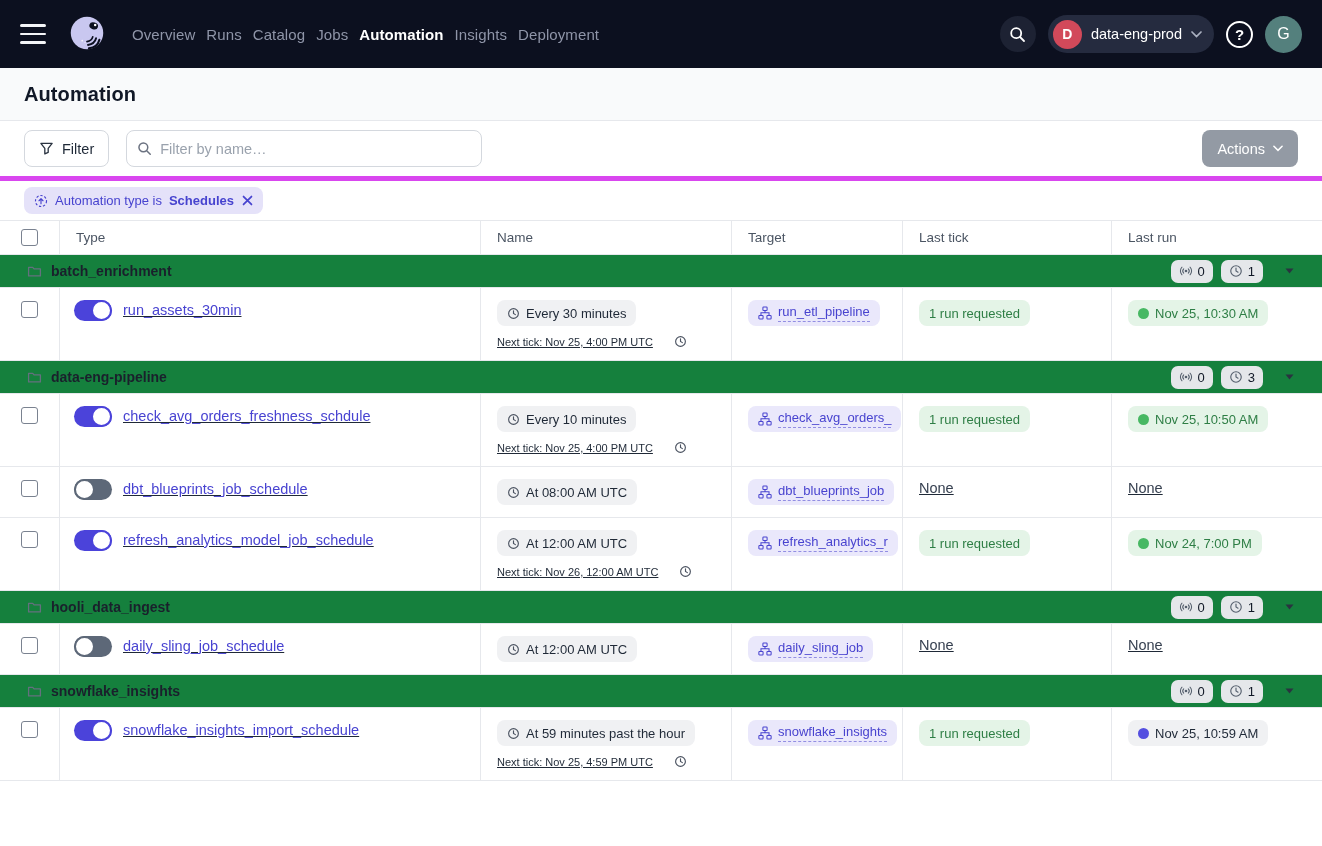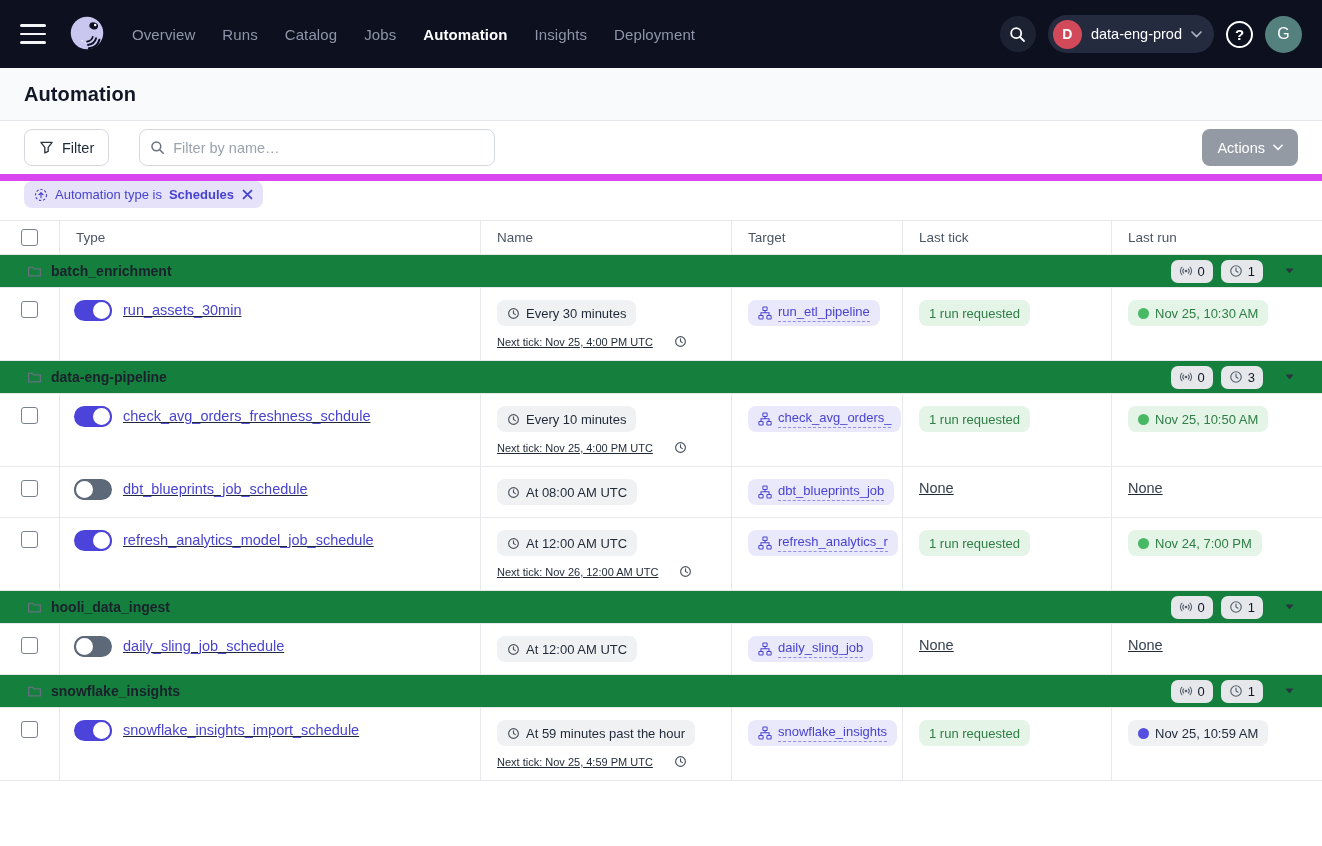--- a/index.html
+++ b/index.html
@@ -4,46 +4,46 @@
 <style>
   * { margin:0; padding:0; box-sizing:border-box; }
   html,body { width:1322px; height:846px; overflow:hidden; background:#fff;
     font-family:"Liberation Sans", sans-serif; color:#1f2937; }
 
   
   .topnav { height:68px; background:#0c101f; display:flex; align-items:center; padding:0 20px; gap:14px; }
   .hamburger { width:26px; height:20px; display:flex; flex-direction:column; justify-content:space-between; cursor:pointer; margin-right:6px; }
   .hamburger span { display:block; height:2.6px; background:#f4f5f7; border-radius:2px; }
   .logo { width:42px; height:42px; margin-right:10px; }
-  .navlinks { display:flex; gap:27px; align-items:center; }
+  .navlinks { display:flex; gap:11px; align-items:center; }
   .navlink { font-size:15px; color:#8f95a8; cursor:pointer; letter-spacing:.1px; }
   .navlink.active { color:#ffffff; font-weight:700; }
   .nav-right { margin-left:auto; display:flex; align-items:center; gap:12px; }
   .icon-circle { width:36px; height:36px; border-radius:50%; background:#1d2233; display:flex; align-items:center; justify-content:center; cursor:pointer; }
   .ws-pill { height:38px; background:#252b3f; border-radius:20px; display:flex; align-items:center; gap:9px; padding:4px 12px 4px 5px; cursor:pointer; }
   .ws-avatar { width:29px; height:29px; border-radius:50%; background:#d2495a; color:#fff; font-size:14px; font-weight:700; display:flex; align-items:center; justify-content:center; }
   .ws-name { color:#fff; font-size:14.5px; }
   .help-circle { width:27px; height:27px; border:2.2px solid #fff; border-radius:50%; color:#fff; font-weight:700; font-size:15px; display:flex; align-items:center; justify-content:center; cursor:pointer; }
   .user-avatar { width:37px; height:37px; border-radius:50%; background:#54807d; color:#fff; font-size:16px; display:flex; align-items:center; justify-content:center; cursor:pointer; }
 
   
   .page-head { height:53px; background:#f9fafb; border-bottom:1px solid #e6e8ec; display:flex; align-items:center; padding:0 24px; }
   .page-title { font-size:20px; font-weight:700; color:#111827; letter-spacing:.1px; }
 
   
-  .toolbar { height:60px; display:flex; align-items:center; padding:0 24px; gap:30px; border-bottom:7px solid #d946ef; background:#fff; }
+  .toolbar { height:60px; display:flex; align-items:center; padding:0 24px; gap:17px; border-bottom:5px solid #d946ef; background:#fff; }
   .btn-outline { height:37px; display:inline-flex; align-items:center; gap:8px; padding:0 14px; border:1px solid #d4d8de; border-radius:8px; background:#fff; font-size:14.5px; color:#1f2937; cursor:pointer; }
   .search-wrap { position:relative; width:356px; }
   .search-wrap svg { position:absolute; left:11px; top:11px; }
   .search-input { width:100%; height:37px; border:1px solid #d4d8de; border-radius:8px; padding:0 12px 0 33px; font-size:14.5px; color:#1f2937; outline:none; font-family:inherit; }
   .search-input::placeholder { color:#9aa2ad; }
   .btn-actions { margin-left:auto; height:37px; display:inline-flex; align-items:center; gap:8px; padding:0 15px; border:none; border-radius:8px; background:#939aa4; color:#fff; font-size:14.5px; cursor:pointer; font-family:inherit; }
 
   
-  .chip-row { height:40px; display:flex; padding:0 24px; border-bottom:1px solid #e6e8ec; }
+  .chip-row { height:40px; display:flex; align-items:center; padding:0 24px; border-bottom:1px solid #e6e8ec; }
   .chip { display:inline-flex; align-items:center; gap:7px; height:27px; padding:0 10px; background:#e5e2f9; border-radius:8px; color:#4743cf; font-size:13px; cursor:pointer; }
   .chip b { font-weight:700; }
   .chip .x { display:flex; cursor:pointer; margin-left:1px; }
 
   
   .thead, .trow { display:grid; grid-template-columns:60px 421px 251px 171px 209px 210px; }
   .thead { height:34px; border-bottom:1px solid #e6e8ec; }
   .thead .hcell { display:flex; align-items:center; padding:0 16px; font-size:13.5px; color:#4b5563; border-right:1px solid #e6e8ec; }
   .thead .hcell:last-child { border-right:none; }
   .hcheck { display:flex; align-items:center; justify-content:center; border-right:1px solid #e6e8ec; }

